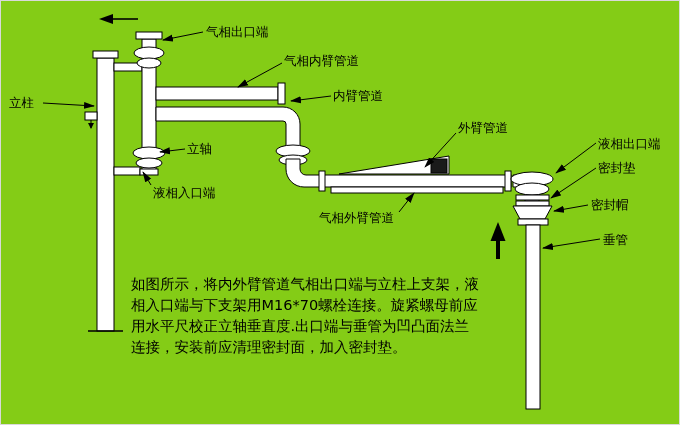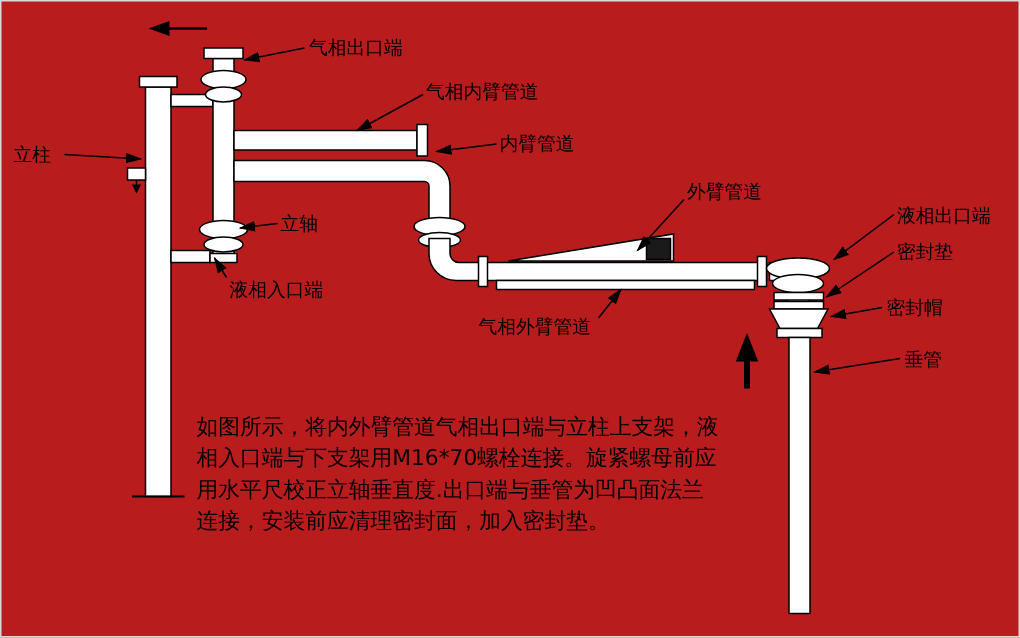--- a/index.html
+++ b/index.html
@@ -1,19 +1,19 @@
 <!DOCTYPE html>
 <html><head>
 <meta charset="utf-8">
 <style>
   html,body{margin:0;padding:0;background:#fff;}
   #stage{
     position:relative;
     width:680px;height:425px;
-    background:#b91c1c;
+    background:#84cc16;
     border:1px solid #d9d9d9;
     box-sizing:border-box;
     font-family:"DejaVu Sans","Liberation Sans",sans-serif;
   }
   svg{display:block;}
   .lbl{
     font-family:"DejaVu Sans","Liberation Sans",sans-serif;
     font-size:12.5px;
     fill:#000;
   }

